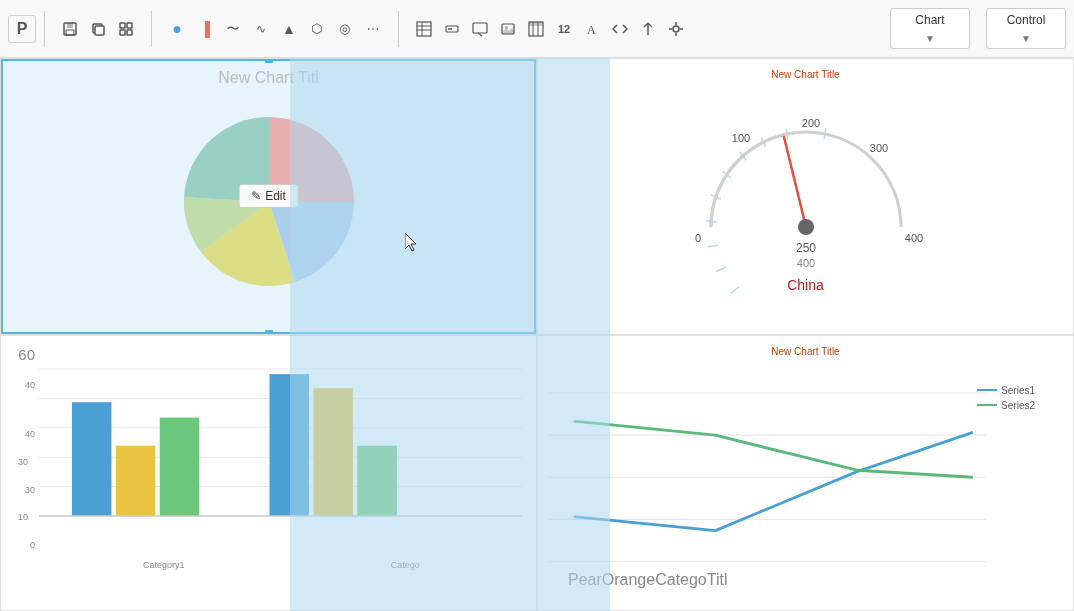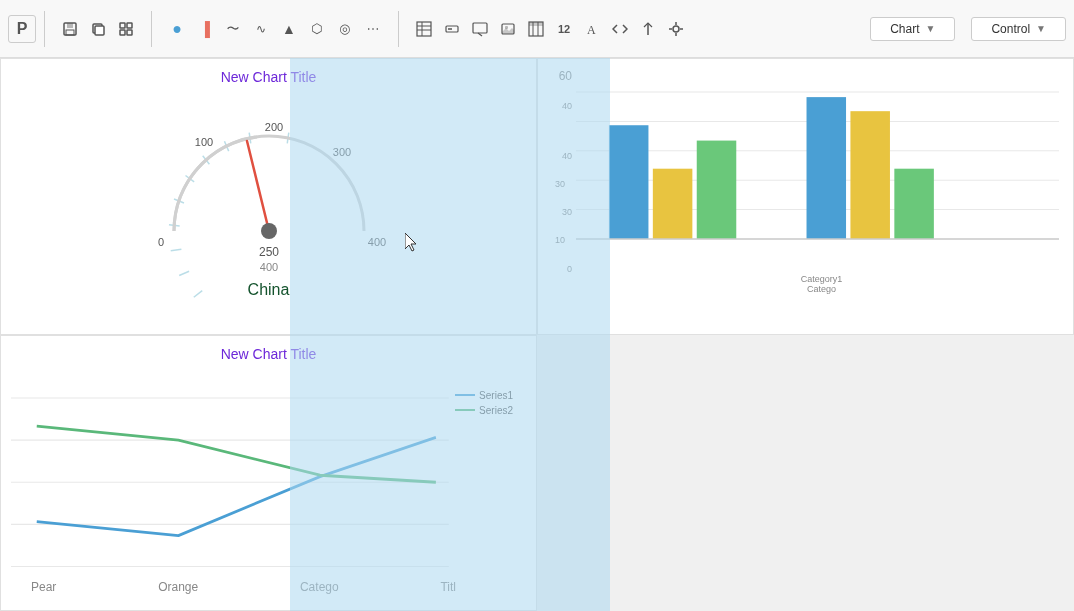--- a/index.html
+++ b/index.html
@@ -40,20 +40,21 @@
       align-items: center;
       border: 1px solid #ccc;
       border-radius: 3px;
       padding: 4px 19px;
       background: white;
       cursor: pointer;
       font-size: 12px;
       color: #333;
       gap: 6px;
       min-width: 80px;
+      flex-direction: column;
     }
     .toolbar-dropdown-arrow { font-size: 10px; color: #777; }
 
     
     .main-area {
       display: grid;
       grid-template-columns: 1fr 1fr;
       grid-template-rows: 1fr 1fr;
       width: 1074px;
       height: calc(611px - 58px);
@@ -63,22 +64,22 @@
     
     .chart-panel {
       background: white;
       border: 1px solid #e0e0e0;
       padding: 10px;
       position: relative;
       overflow: hidden;
     }
     .chart-title {
       text-align: center;
-      font-size: 14px;
-      color: #6d28d9;
+      font-size: 10px;
+      color: #c2410c;
       margin-bottom: 8px;
     }
 
     
     .drag-overlay {
       position: absolute;
       top: 0;
       left: 290px;
       width: 320px;
       height: 100%;
@@ -126,43 +127,42 @@
     
     .gauge-container {
       display: flex;
       justify-content: center;
       align-items: center;
       height: calc(100% - 40px);
       flex-direction: column;
     }
     .line-legend {
       position: absolute;
-      right: 13px;
+      right: 28px;
       top: 20px;
       font-size: 10px;
       color: #555;
     }
     .legend-item {
       display: flex;
       align-items: center;
       gap: 4px;
       margin-bottom: 4px;
     }
     .legend-line {
       width: 20px;
       height: 2px;
     }
     .x-axis-labels {
       display: flex;
       position: absolute;
       bottom: 0;
       left: 20px;
       right: 70px;
-      justify-content: space-between;
-      font-size: 12px;
+      font-size: 16px;
       color: #888;
     }
 
     
     .panel-highlight {
       position: absolute;
       border: 2px solid #4db8e8;
       top: 0; left: 0; right: 0; bottom: 0;
       pointer-events: none;
       z-index: 3;
@@ -299,20 +299,42 @@
     </div>
     <div class="toolbar-dropdown">
       <span>Control</span>
       <span class="toolbar-dropdown-arrow">▼</span>
     </div>
   </div>
 </div>
 
 <div class="main-area">
 
+  <div class="chart-panel" style="background: #e8f4fc;">
+    <div class="panel-highlight"></div>
+
+    <div class="panel-handle" style="top:-4px; left:50%; transform:translateX(-50%);"></div>
+    <div class="panel-handle" style="bottom:-4px; left:50%; transform:translateX(-50%);"></div>
+
+    <div class="chart-title" style="color: #bbb; font-size:16px;">New Chart Titl</div>
+    <div class="pie-container">
+      <svg width="200" height="200" viewBox="-100 -100 200 200">
+
+        <path d="M0,0 L0,-85 A85,85 0 0,1 85,0 Z" fill="#e8a0a0" opacity="0.85"></path>
+        <path d="M0,0 L85,0 A85,85 0 0,1 26,80 Z" fill="#a0c8e8" opacity="0.85"></path>
+        <path d="M0,0 L26,80 A85,85 0 0,1 -68,50 Z" fill="#d8d870" opacity="0.85"></path>
+        <path d="M0,0 L-68,50 A85,85 0 0,1 -85,-5 Z" fill="#b8d89a" opacity="0.85"></path>
+        <path d="M0,0 L-85,-5 A85,85 0 0,1 0,-85 Z" fill="#8cc8b8" opacity="0.85"></path>
+      </svg>
+      <div class="edit-btn">
+        <span>✎</span>
+        <span>Edit</span>
+      </div>
+    </div>
+  </div>
 
   <div class="chart-panel">
     <div class="chart-title">New Chart Title</div>
     <div class="gauge-container">
       <svg width="320" height="200" viewBox="0 0 320 200">
 
         <g transform="translate(160, 130)">
 
           <g stroke="#8ec8d8" stroke-width="1.5">
             <line x1="-85" y1="-28" x2="-95" y2="-32" transform="rotate(-60, 0, 0)" opacity="0.6"></line>
@@ -339,35 +361,35 @@
           <text x="-108" y="15" font-size="11" fill="#555" text-anchor="middle">0</text>
           <text x="-65" y="-85" font-size="11" fill="#555" text-anchor="middle">100</text>
           <text x="5" y="-100" font-size="11" fill="#555" text-anchor="middle">200</text>
           <text x="73" y="-75" font-size="11" fill="#555" text-anchor="middle">300</text>
           <text x="108" y="15" font-size="11" fill="#555" text-anchor="middle">400</text>
 
           <text x="0" y="25" font-size="12" fill="#555" text-anchor="middle">250</text>
           <text x="0" y="40" font-size="11" fill="#888" text-anchor="middle">400</text>
         </g>
       </svg>
-      <div style="font-size:16px; color:#14532d; margin-top:-20px;">China</div>
+      <div style="font-size:14px; color:#b91c1c; margin-top:-20px;">China</div>
     </div>
   </div>
 
   <div class="chart-panel">
     <div style="height: calc(100% - 30px); position: relative; padding: 0 4px 20px 28px;">
       
       <div style="position:absolute; left:0; top:0; bottom:20px; display:flex; flex-direction:column-reverse; justify-content:space-between; width:28px;">
         <span style="font-size:9px; color:#888; text-align:right; padding-right:4px;">0</span>
         <span style="font-size:9px; color:#888; text-align:center; padding-right:4px;">10</span>
         <span style="font-size:9px; color:#888; text-align:right; padding-right:4px;">30</span>
         <span style="font-size:9px; color:#888; text-align:center; padding-right:4px;">30</span>
         <span style="font-size:9px; color:#888; text-align:right; padding-right:4px;margin-top:21px;">40</span>
         <span style="font-size:9px; color:#888; text-align:right; padding-right:4px;">40</span>
-        <span style="font-size:12px; color:#888; text-align:right; padding-right:4px;">60</span>
+        <span style="font-size:15px; color:#888; text-align:right; padding-right:4px;">60</span>
       </div>
       
       <svg width="100%" height="100%" viewBox="0 0 220 160" preserveAspectRatio="none">
 
         <line x1="0" y1="133" x2="220" y2="133" stroke="#e8e8e8" stroke-width="0.8"></line>
         <line x1="0" y1="110" x2="220" y2="110" stroke="#e8e8e8" stroke-width="0.8"></line>
         <line x1="0" y1="87" x2="220" y2="87" stroke="#e8e8e8" stroke-width="0.8"></line>
         <line x1="0" y1="64" x2="220" y2="64" stroke="#e8e8e8" stroke-width="0.8"></line>
         <line x1="0" y1="41" x2="220" y2="41" stroke="#e8e8e8" stroke-width="0.8"></line>
         <line x1="0" y1="18" x2="220" y2="18" stroke="#e8e8e8" stroke-width="0.8"></line>
@@ -376,21 +398,21 @@
         <rect x="35" y="78" width="18" height="55" fill="#e8c440"></rect>
         <rect x="55" y="56" width="18" height="77" fill="#6ac87a"></rect>
 
         <rect x="105" y="22" width="18" height="111" fill="#4a9fd4"></rect>
         <rect x="125" y="33" width="18" height="100" fill="#e8c440"></rect>
         <rect x="145" y="78" width="18" height="55" fill="#6ac87a"></rect>
 
         <line x1="0" y1="133" x2="220" y2="133" stroke="#ccc" stroke-width="1"></line>
       </svg>
       
-      <div style="position:absolute; bottom:0; left:32px; right:0; display:flex;flex-direction:column;">
+      <div style="position:absolute; bottom:0; left:32px; right:0; display:flex;">
         <span style="flex:1; text-align:center; font-size:9px; color:#888;">Category1</span>
         <span style="flex:1; text-align:center; font-size:9px; color:#888;">Catego</span>
       </div>
     </div>
   </div>
 
   <div class="chart-panel">
     <div class="chart-title">New Chart Title</div>
     <div style="height: calc(100% - 30px); position: relative;">
       <svg width="100%" height="100%" viewBox="0 0 400 160" preserveAspectRatio="none">

